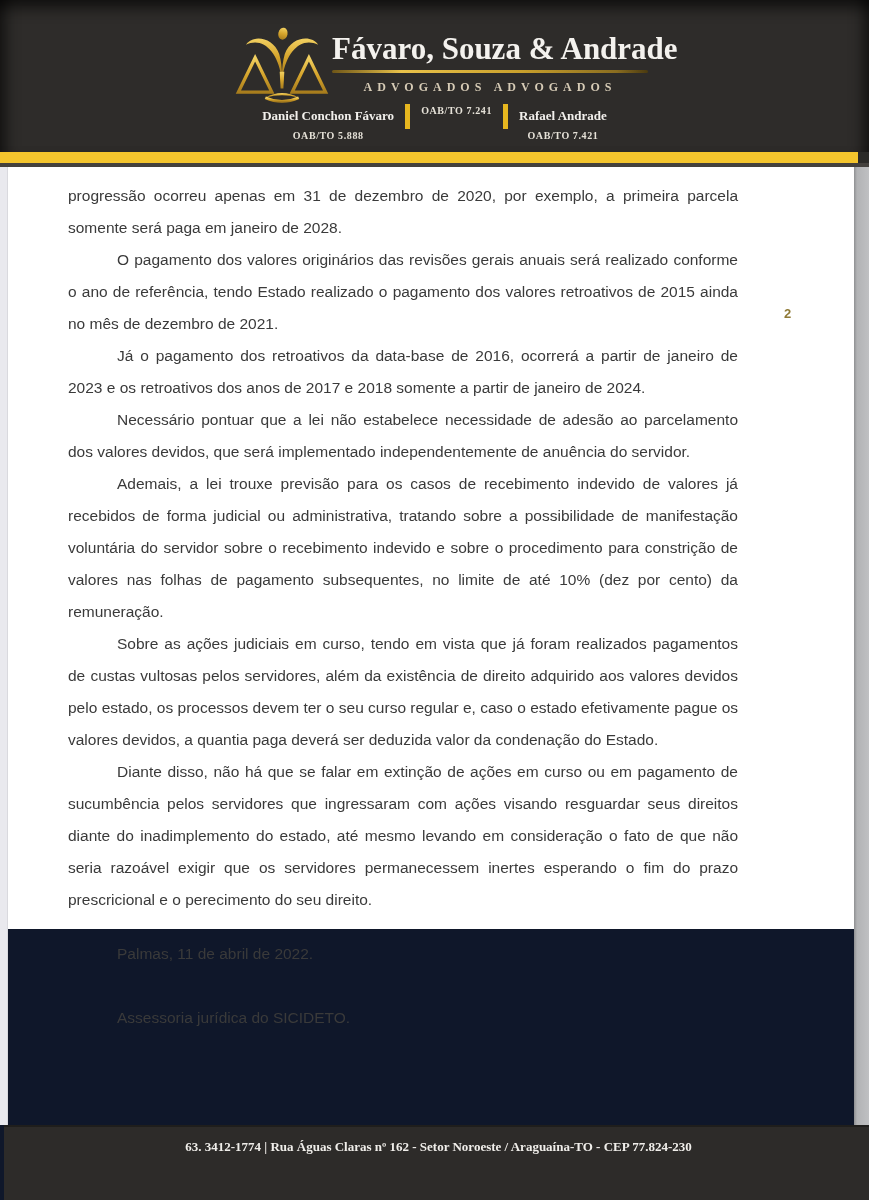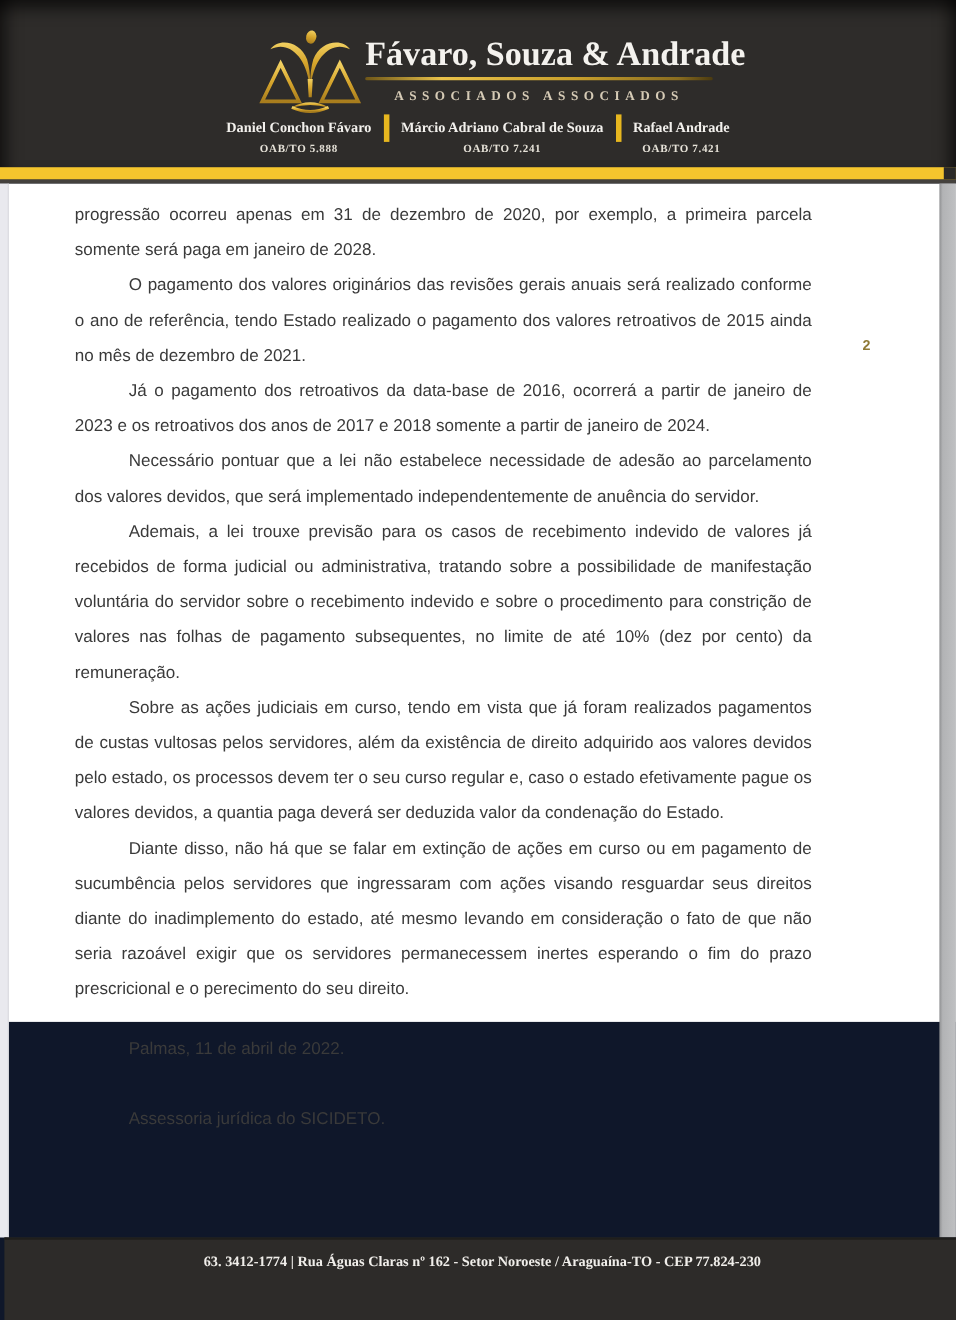--- a/index.html
+++ b/index.html
@@ -140,31 +140,30 @@
 
         <path d="M26,35 L44,72 L8,72 Z" fill="none" stroke="url(#gg)" stroke-width="3.6"></path>
 
         <path d="M84,35 L102,72 L66,72 Z" fill="none" stroke="url(#gg)" stroke-width="3.6"></path>
       </svg>
     </div>
 
     <div class="brand">
       <div class="firm-name">Fávaro, Souza &amp; Andrade</div>
       <div class="gold-rule"></div>
-      <div class="firm-subtitle">ASSOCIADOS ASSOCIADOS</div>
+      <div class="firm-subtitle">ADVOGADOS ADVOGADOS</div>
     </div>
 
     <div class="lawyers">
       <div class="lawyer">
         <div class="lawyer-name">Daniel Conchon Fávaro</div>
         <div class="lawyer-oab">OAB/TO 5.888</div>
       </div>
       <div class="gold-sep"></div>
       <div class="lawyer">
-        <div class="lawyer-name">Márcio Adriano Cabral de Souza</div>
         <div class="lawyer-oab">OAB/TO 7.241</div>
       </div>
       <div class="gold-sep"></div>
       <div class="lawyer">
         <div class="lawyer-name">Rafael Andrade</div>
         <div class="lawyer-oab">OAB/TO 7.421</div>
       </div>
     </div>
   </header>
 

